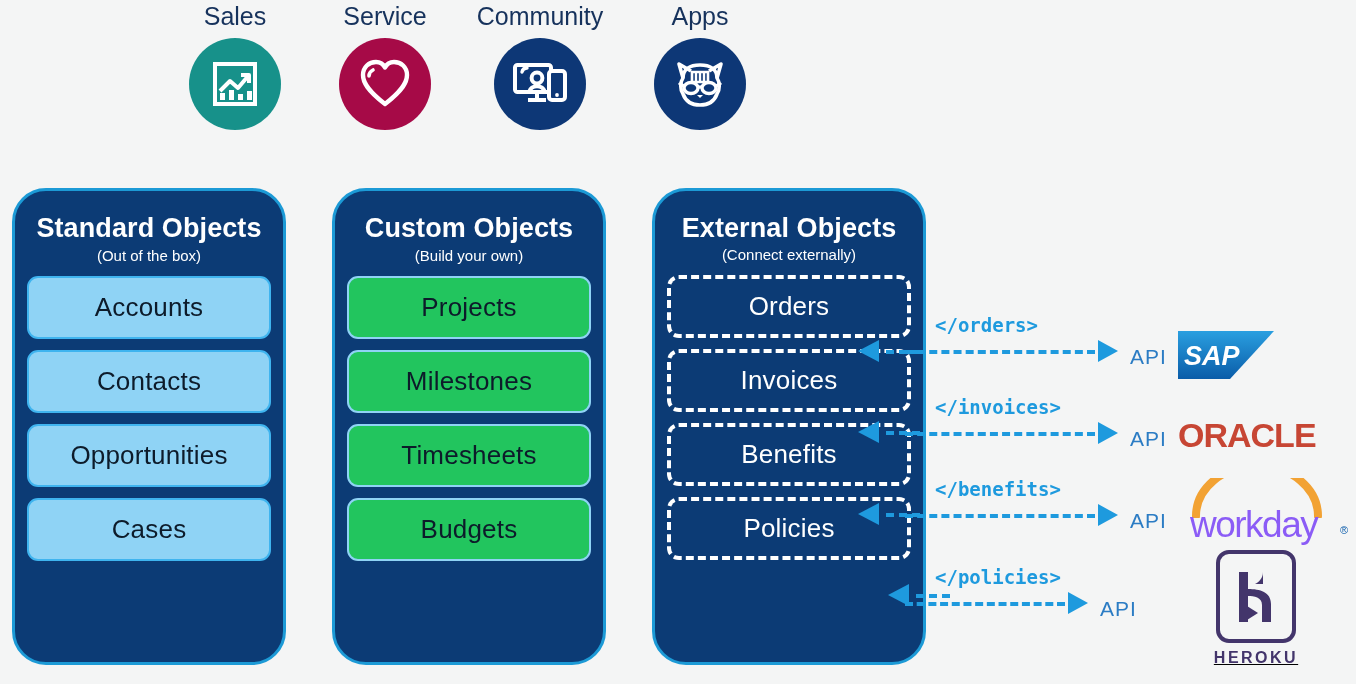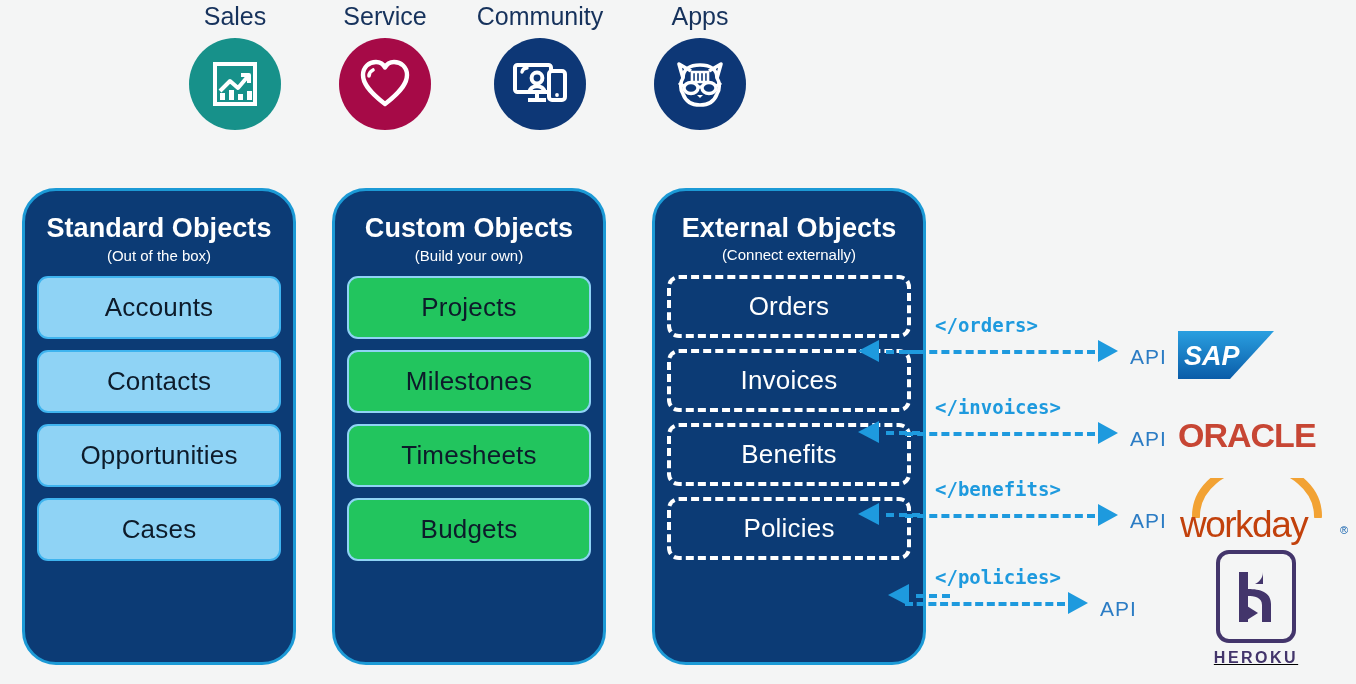--- a/index.html
+++ b/index.html
@@ -50,21 +50,21 @@
   
   .card-standard .item { background: #8fd3f5; border: 2px solid #3fb4ef; }
   
   .card-custom .item  { background: #22c55e; border: 2px solid #8fd3f5; }
   
   .card-external .item {
     background: transparent; border: 4px dashed #ffffff;
     color: #ffffff; border-radius: 12px; position: relative;
   }
 
-  #card1 { left: 22px; }
+  #card1 { left: 12px; }
   #card2 { left: 332px; }
   #card3 { left: 652px; }
   #card3 .card-title { line-height: 1.12; }
 
   
   .integrations { position: absolute; left: 860px; top: 300px; width: 496px; height: 370px; }
   .int-row { position: absolute; left: 0; width: 496px; height: 82px; }
   .int-code {
     position: absolute; left: 75px; top: 0;
     font-family: "DejaVu Sans Mono", "Liberation Mono", monospace;
@@ -102,22 +102,22 @@
   
   .logo-sap { position: absolute; left: 0; top: 17px; }
   .logo-oracle {
     position: absolute; left: 0; top: 20px;
     font-family: "Liberation Sans", sans-serif;
     font-size: 34px; font-weight: bold; color: #c74634;
     letter-spacing: -1px;
   }
   .logo-workday { position: absolute; left: 0; top: 0px; width: 178px; height: 72px; }
   .logo-wd-text {
-    position: absolute; left: 2px; top: 26px;
-    font-size: 37px; color: #c2410c; letter-spacing: -1.5px; font-weight: normal;
+    position: absolute; left: 12px; top: 26px;
+    font-size: 37px; color: #8b5cf6; letter-spacing: -1.5px; font-weight: normal;
   }
   .logo-wd-reg { position: absolute; left: 162px; top: 46px; font-size: 11px; color: #0b5cab; }
   .logo-heroku { position: absolute; left: 28px; top: -16px; width: 100px; text-align: center; text-decoration: underline; }
   .heroku-box {
     width: 80px; height: 93px; margin: 0 auto;
     border: 4px solid #43356b; border-radius: 13px;
     display: flex; align-items: center; justify-content: center;
   }
   .heroku-word {
     margin-top: 6px; font-size: 16px; font-weight: bold;

